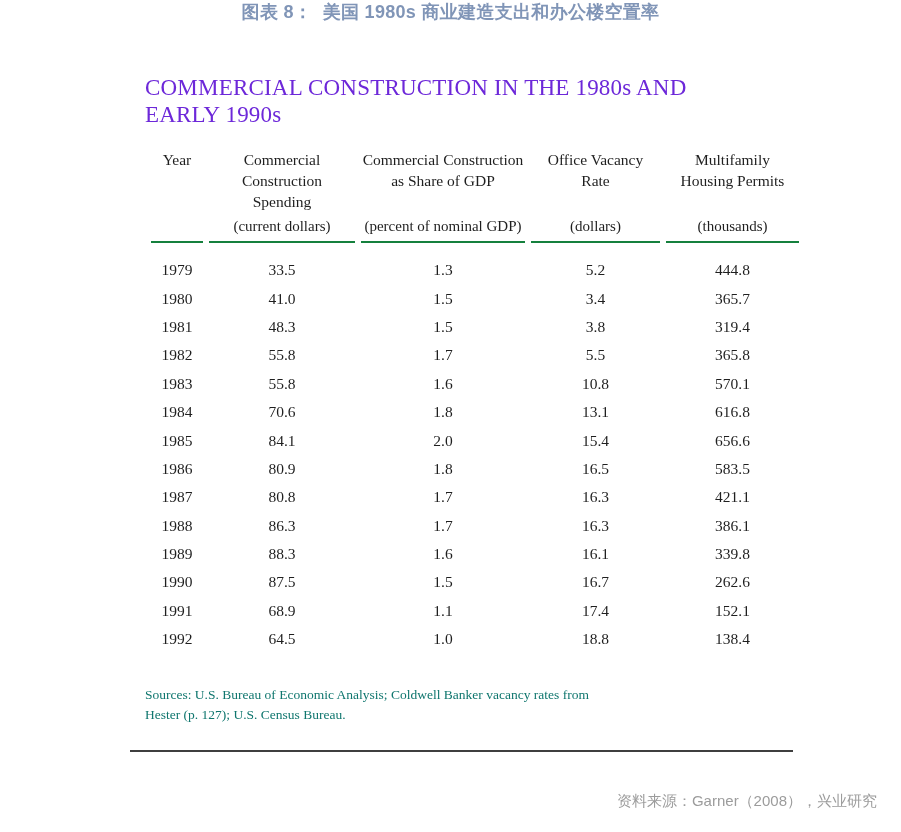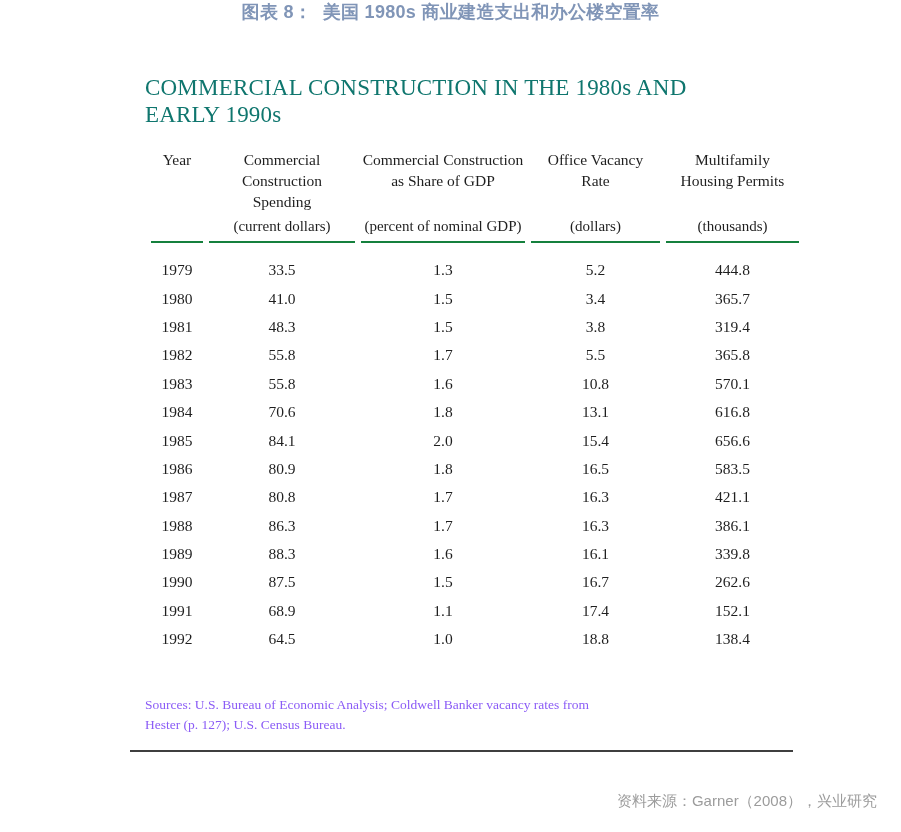--- a/index.html
+++ b/index.html
@@ -20,21 +20,21 @@
     letter-spacing:0.3px;
   }
   .doc{
     margin-left:145px;
     width:660px;
   }
   .table-title{
     margin-top:51px;
     font-size:23px;
     line-height:26.5px;
-    color:#0f766e;
+    color:#6d28d9;
     letter-spacing:0.2px;
   }
   table.data-table{
     margin-top:21px;
     width:660px;
     table-layout:fixed;
     border-collapse:separate;
     border-spacing:6px 0;
     font-size:15.5px;
     color:#1f1f1f;
@@ -63,25 +63,25 @@
     vertical-align:bottom;
   }
   tbody td{
     text-align:center;
     height:28.4px;
     padding:0;
     vertical-align:middle;
   }
   tbody tr:first-child td{padding-top:13px;}
   .sources{
-    margin-top:42px;
+    margin-top:32px;
     max-width:482px;
     font-size:13.5px;
     line-height:20px;
-    color:#8b5cf6;
+    color:#0f766e;
   }
   .bottom-rule{
     position:absolute;
     left:130px;
     top:750px;
     width:663px;
     height:2px;
     background:#3f3f3f;
   }
   .source-note{

